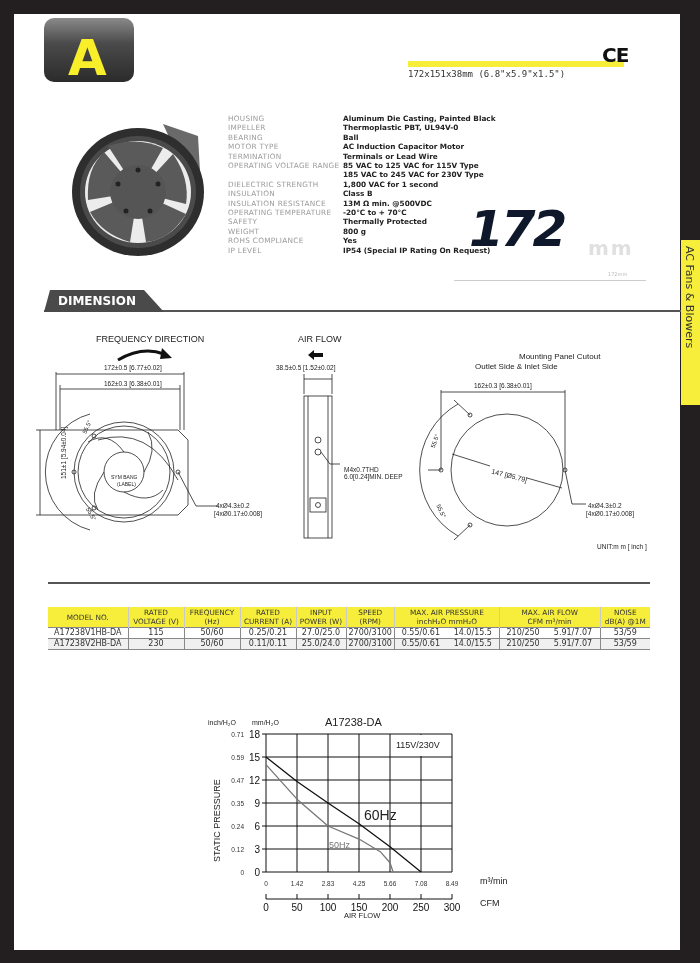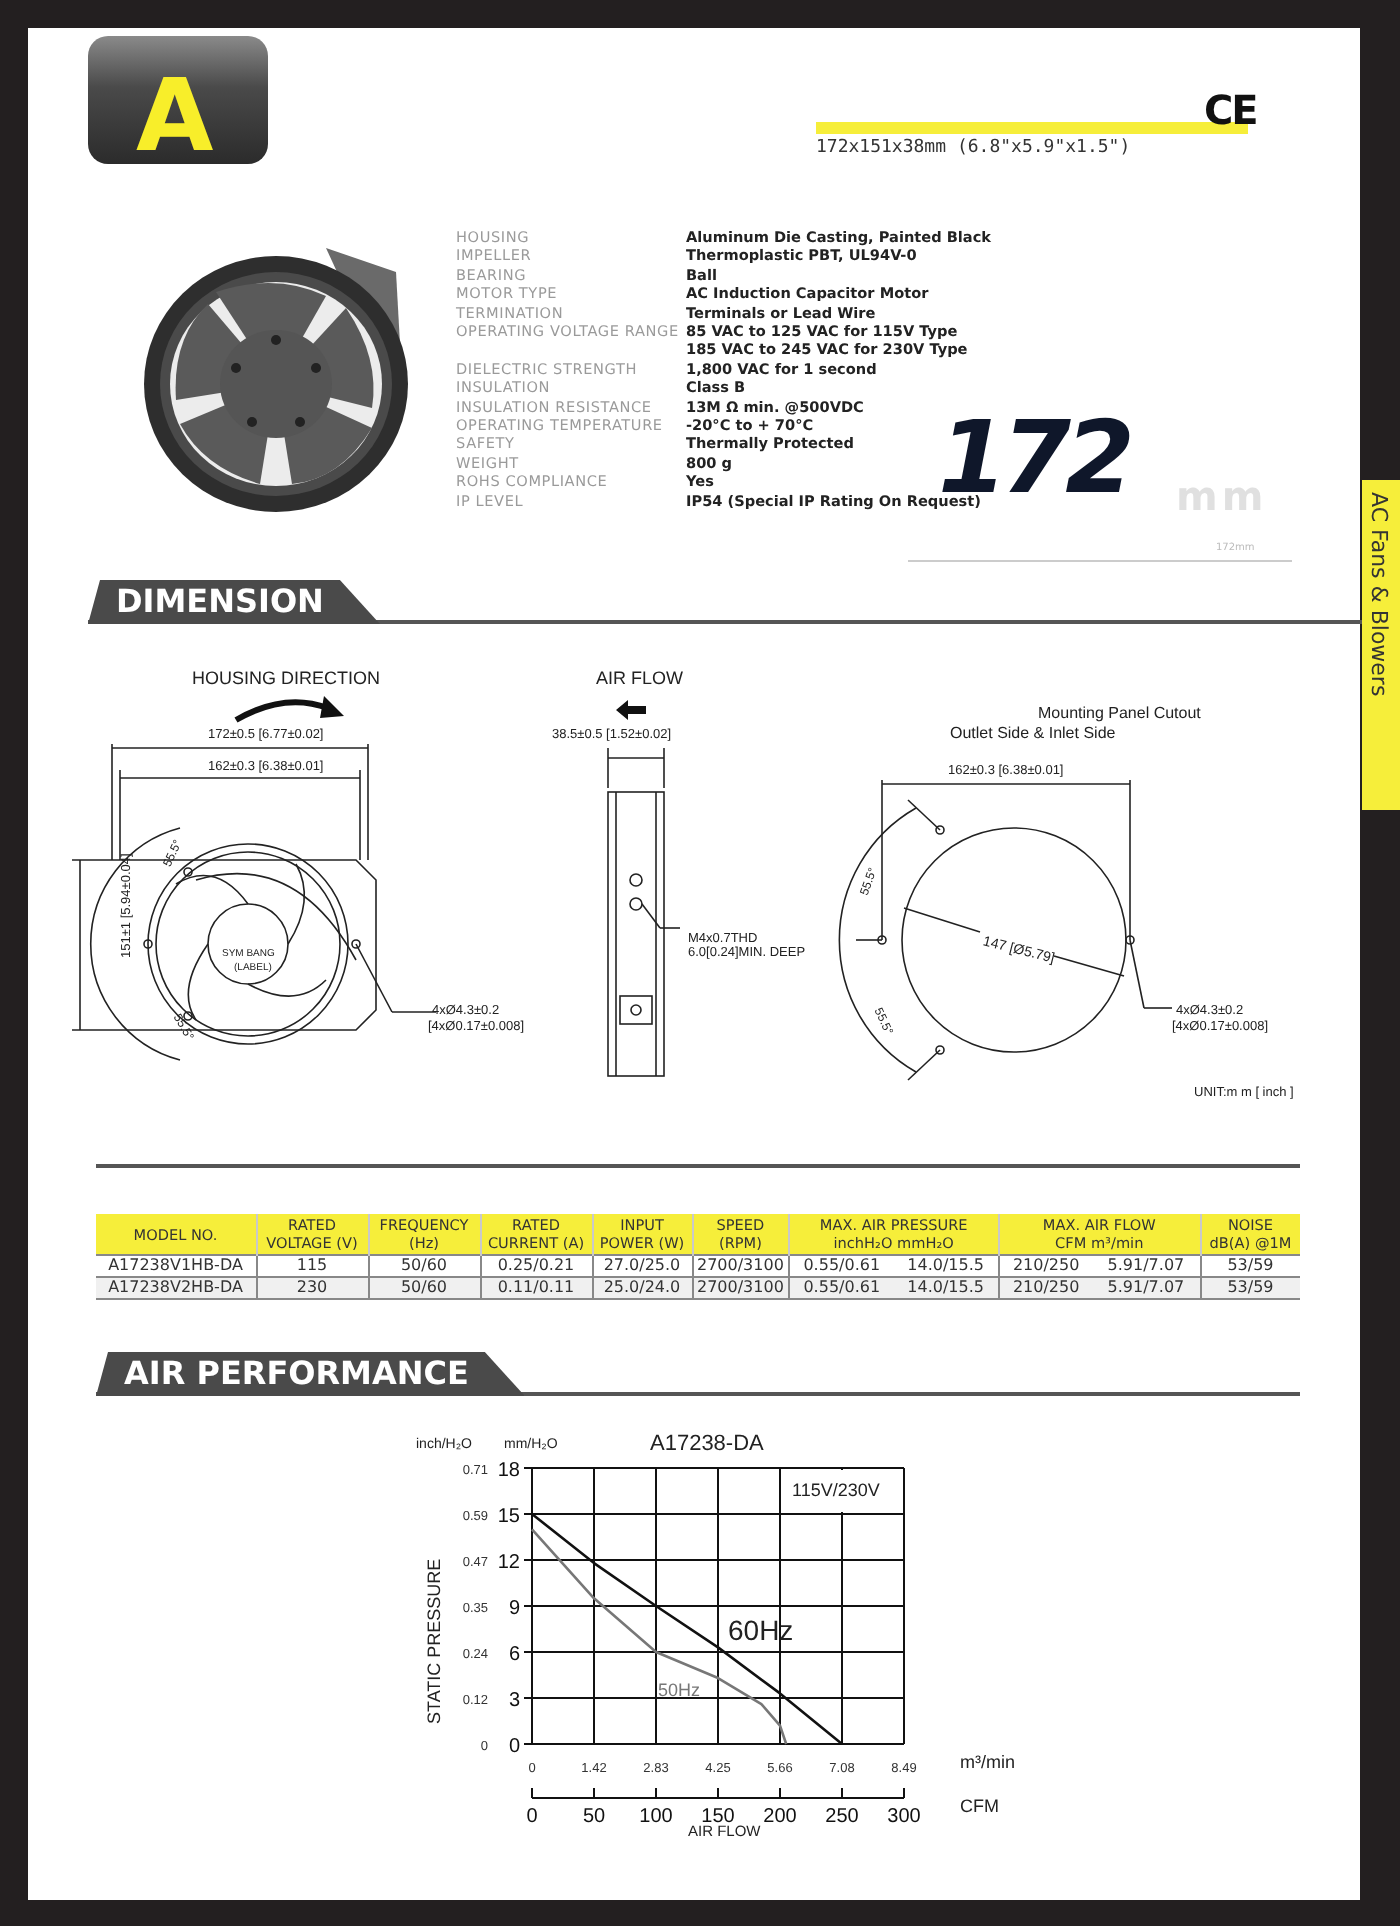--- a/index.html
+++ b/index.html
@@ -16,21 +16,21 @@
   .spec-row { display: flex; }
   .spec-label { width: 115px; color: #9a9a9a; letter-spacing: 0.3px; }
   .spec-val { color: #222; font-weight: bold; }
   .big172 { position: absolute; left: 455px; top: 186px; font-size: 50px; font-weight: bold; color: #0f172a; letter-spacing: -3px; font-style: italic; }
   .bigmm { position: absolute; left: 574px; top: 222px; font-size: 20px; color: #e0e0e0; font-weight: bold; letter-spacing: 2px; }
   .small172 { position: absolute; left: 594px; top: 257px; font-size: 5px; color: #bbb; }
   .thin-rule { position: absolute; left: 440px; top: 266px; width: 192px; height: 1px; background: #ccc; }
   .side-tab { position: absolute; left: 681px; top: 240px; width: 19px; height: 165px; background: #f6ee3a; }
   .side-tab span { position: absolute; left: 2px; top: 6px; writing-mode: vertical-rl; font-size: 11px; color: #333; white-space: nowrap; }
   .section-hdr { position: absolute; left: 30px; height: 22px; }
-  .section-hdr .lbl { position: absolute; left: 0; top: 0; height: 22px; padding: 0 28px 0 14px; background: #4a4a4a; color: #fff; font-weight: bold; font-size: 16px; line-height: 22px; clip-path: polygon(6px 0, calc(100% - 20px) 0, 100% 100%, 0 100%); white-space: nowrap; }
+  .section-hdr .lbl { position: absolute; left: 0; top: 0; height: 22px; padding: 0 28px 0 14px; background: #4a4a4a; color: #fff; font-weight: bold; font-size: 12px; line-height: 22px; clip-path: polygon(6px 0, calc(100% - 20px) 0, 100% 100%, 0 100%); white-space: nowrap; }
   .section-hdr .rule { position: absolute; top: 20px; height: 2px; background: #555; }
   .dtext { position: absolute; font-family: "Liberation Sans", sans-serif; color: #222; white-space: nowrap; }
   table.spec { position: absolute; left: 34px; top: 593px; width: 602px; border-collapse: collapse; font-size: 7.3px; color: #333; }
   table.spec th { background: #f6ee3a; font-weight: normal; padding: 1px 2px; line-height: 9px; border-right: 1px solid #c9c9c9; text-align: center; }
   table.spec td { text-align: center; border-top: 1px solid #888; border-right: 1px solid #888; font-size: 8px; line-height: 10px; padding: 0 2px; }
   table.spec tr.r2 td { background: #f0f0f0; border-bottom: 1px solid #888; }
   .chart { position: absolute; left: 190px; top: 700px; width: 340px; height: 230px; }
 </style>
 </head>
 <body>
@@ -131,21 +131,21 @@
   <div class="big172">172</div>
   <div class="bigmm">mm</div>
   <div class="small172">172mm</div>
   <div class="thin-rule"></div>
 
   <div class="section-hdr" style="top:276px;width:642px;">
     <div class="rule" style="left:0;width:642px;"></div>
     <div class="lbl">DIMENSION</div>
   </div>
 
-  <div class="dtext" style="left:82px;top:320px;font-size:9px;">HOUSING DIRECTION</div>
+  <div class="dtext" style="left:82px;top:320px;font-size:9px;">FREQUENCY DIRECTION</div>
   <svg style="position:absolute;left:100px;top:332px;" width="60" height="16">
     <path d="M4 14 Q28 0 50 8" stroke="#111" stroke-width="3" fill="none"></path>
     <polygon points="48,2 58,12 46,13" fill="#111"></polygon>
   </svg>
   <div class="dtext" style="left:90px;top:350px;font-size:6.5px;">172±0.5 [6.77±0.02]</div>
   <div class="dtext" style="left:90px;top:366px;font-size:6.5px;">162±0.3 [6.38±0.01]</div>
 
   <svg style="position:absolute;left:14px;top:356px;" width="200" height="170">
     <g stroke="#222" stroke-width="0.8" fill="none">
       <line x1="28" y1="2" x2="28" y2="60"></line>
@@ -278,24 +278,20 @@
         <td>2700/3100</td>
         <td style="border-right:none">0.55/0.61</td>
         <td>14.0/15.5</td>
         <td style="border-right:none">210/250</td>
         <td>5.91/7.07</td>
         <td style="border-right:none">53/59</td>
       </tr>
     </tbody>
   </table>
 
-  <div class="section-hdr" style="top:662px;width:622px;left:34px;">
-    <div class="rule" style="left:0;width:602px;"></div>
-    <div class="lbl">AIR PERFORMANCE</div>
-  </div>
 
   <svg class="chart" id="perf-chart" viewBox="0 0 340 230">
       <line x1="62" y1="20" x2="62" y2="158" stroke="#111" stroke-width="1"></line>
       <line x1="62" y1="20" x2="248" y2="20" stroke="#111" stroke-width="1"></line>
       <line x1="93" y1="20" x2="93" y2="158" stroke="#111" stroke-width="1"></line>
       <line x1="62" y1="43" x2="248" y2="43" stroke="#111" stroke-width="1"></line>
       <line x1="124" y1="20" x2="124" y2="158" stroke="#111" stroke-width="1"></line>
       <line x1="62" y1="66" x2="248" y2="66" stroke="#111" stroke-width="1"></line>
       <line x1="155" y1="20" x2="155" y2="158" stroke="#111" stroke-width="1"></line>
       <line x1="62" y1="89" x2="248" y2="89" stroke="#111" stroke-width="1"></line>

